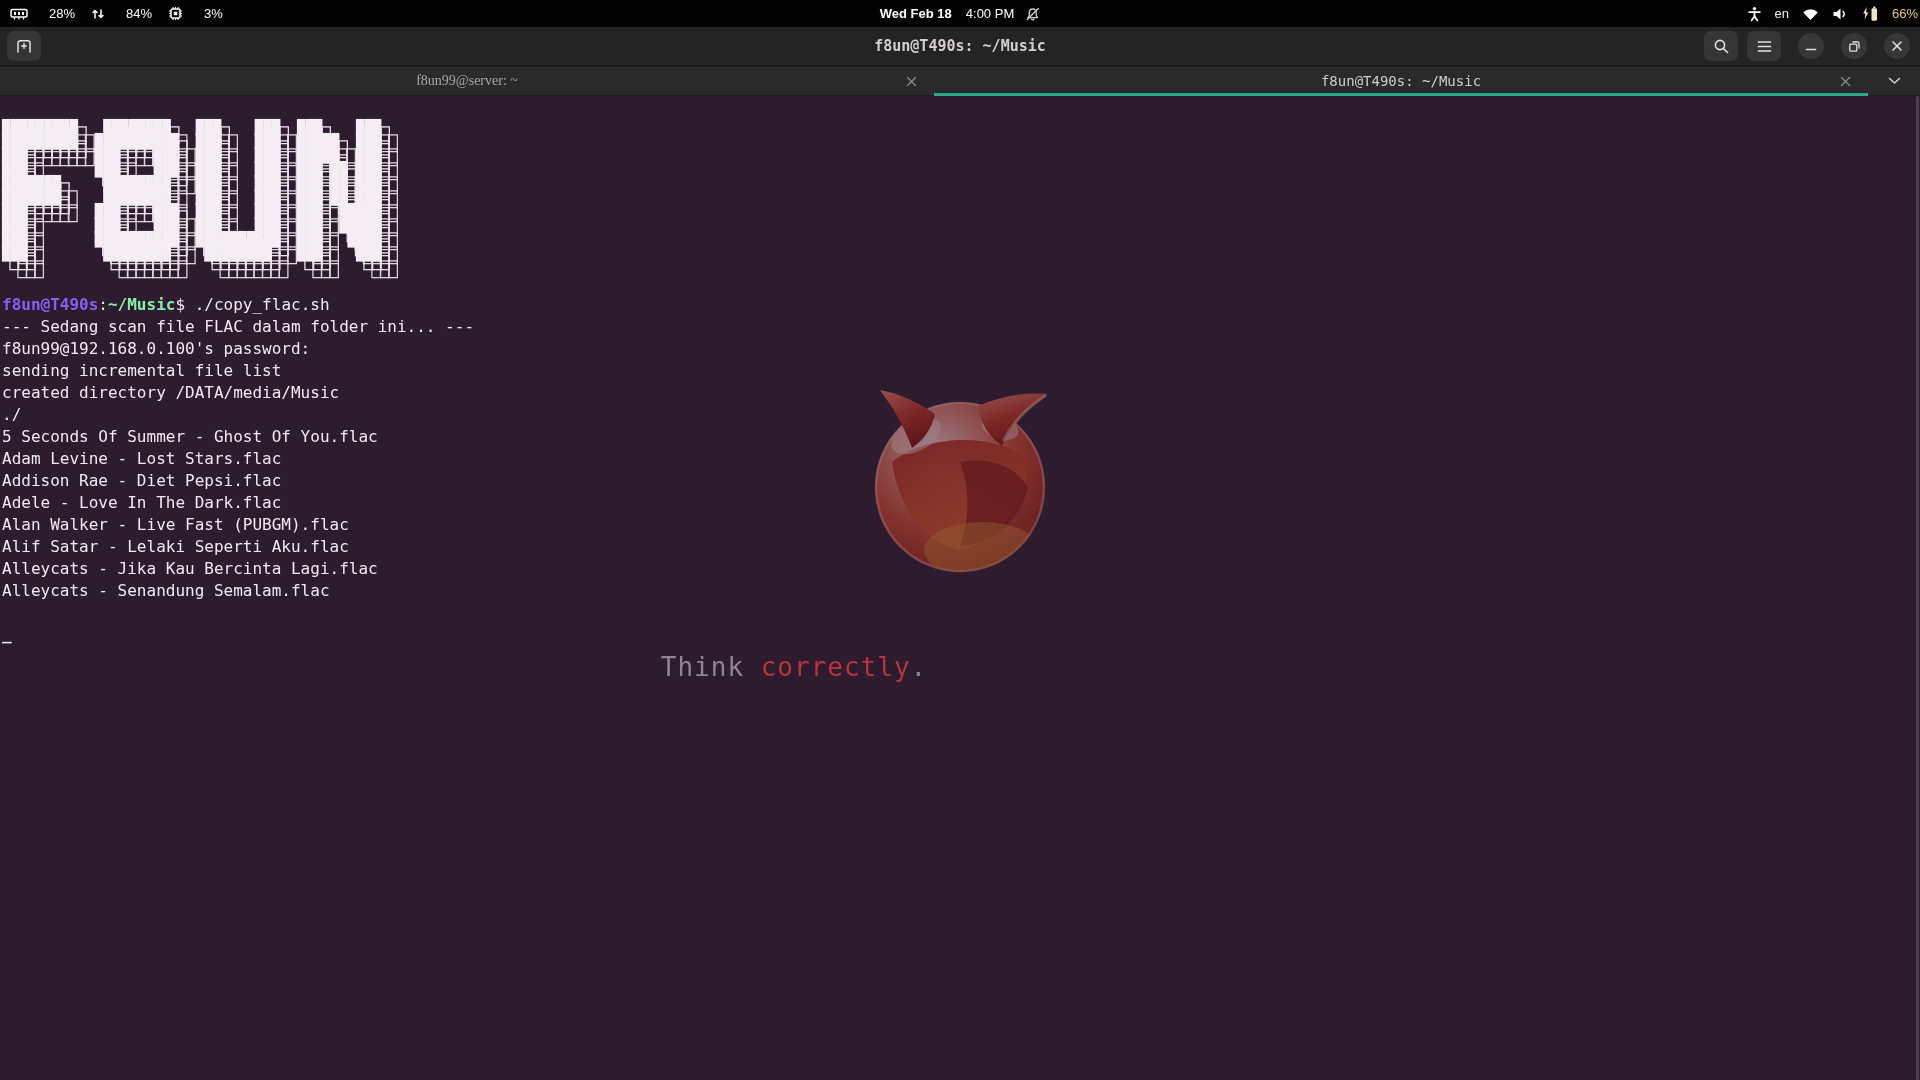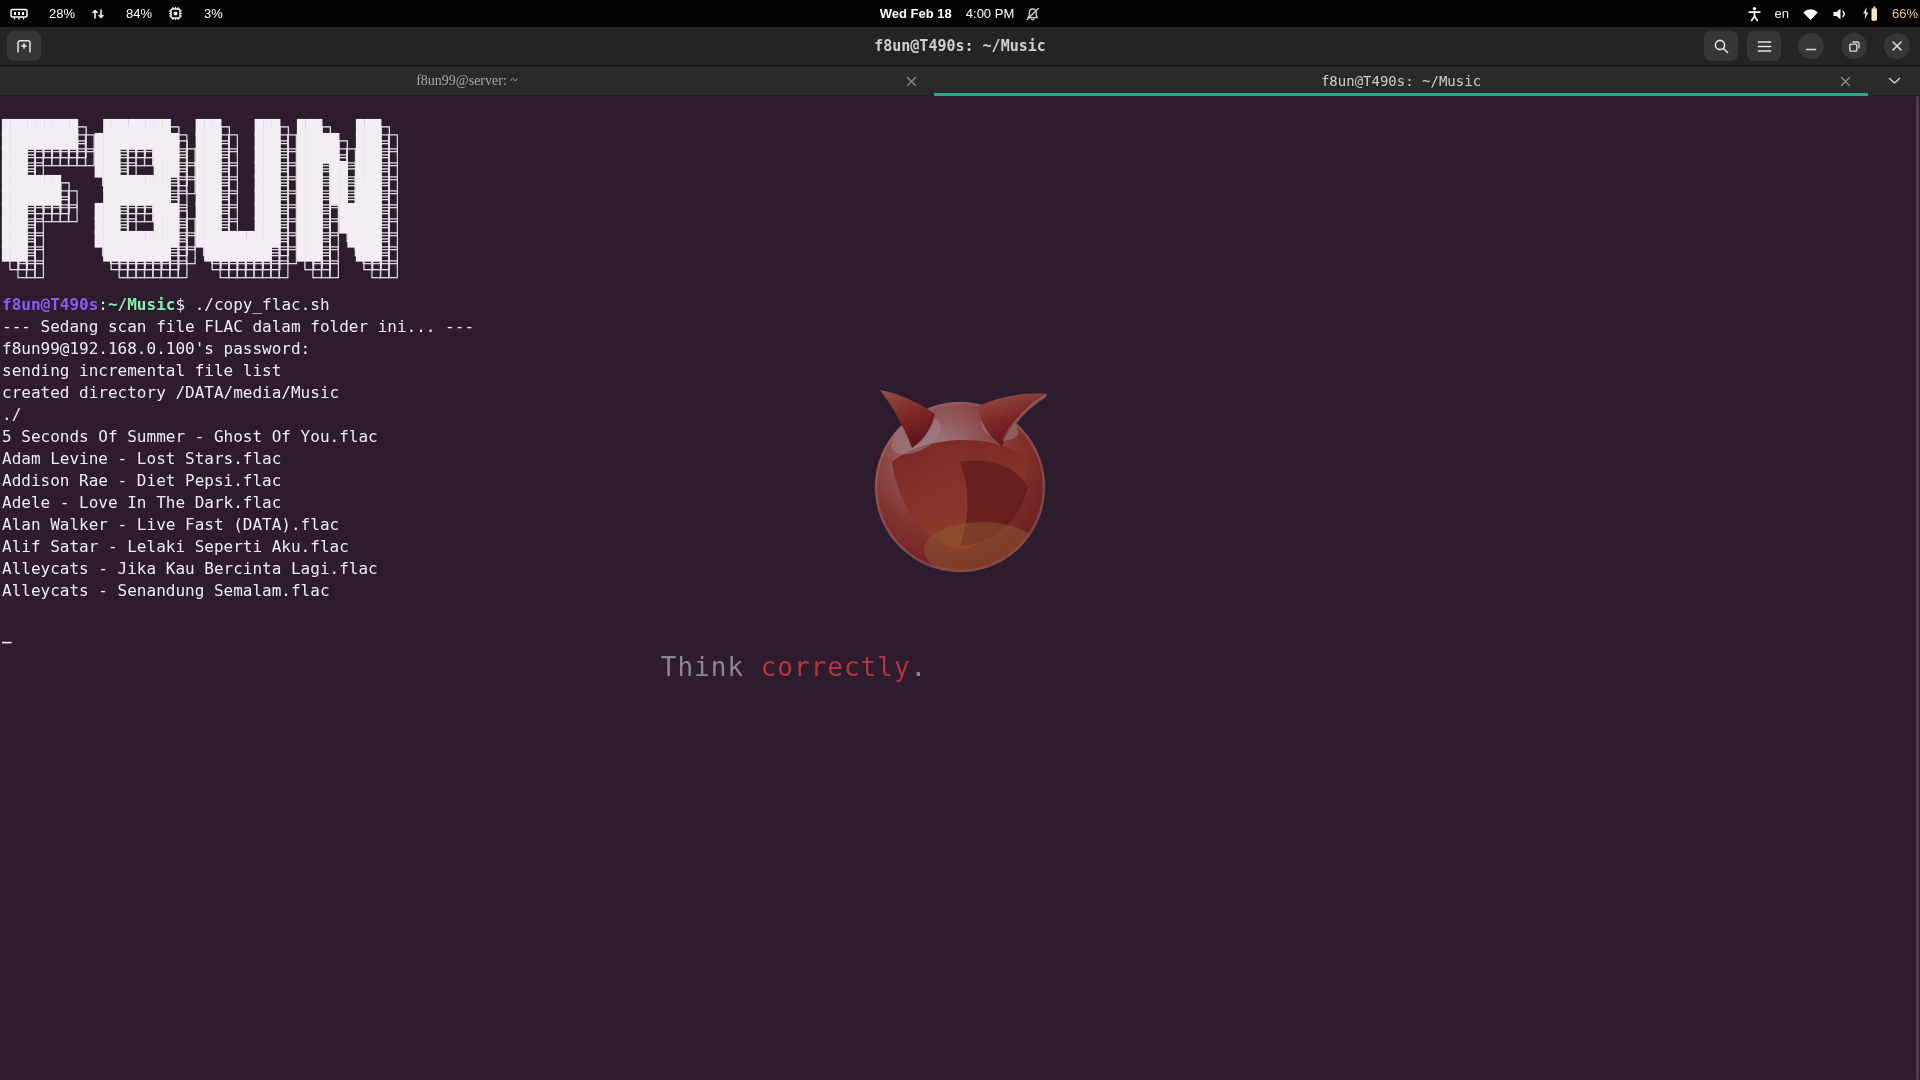--- a/index.html
+++ b/index.html
@@ -303,21 +303,21 @@
     <div>
         <div class="term-line">--- Sedang scan file FLAC dalam folder ini... ---</div>
         <div class="term-line">f8un99@192.168.0.100's password:</div>
         <div class="term-line">sending incremental file list</div>
         <div class="term-line">created directory /DATA/media/Music</div>
         <div class="term-line">./</div>
         <div class="term-line">5 Seconds Of Summer - Ghost Of You.flac</div>
         <div class="term-line">Adam Levine - Lost Stars.flac</div>
         <div class="term-line">Addison Rae - Diet Pepsi.flac</div>
         <div class="term-line">Adele - Love In The Dark.flac</div>
-        <div class="term-line">Alan Walker - Live Fast (DATA).flac</div>
+        <div class="term-line">Alan Walker - Live Fast (PUBGM).flac</div>
         <div class="term-line">Alif Satar - Lelaki Seperti Aku.flac</div>
         <div class="term-line">Alleycats - Jika Kau Bercinta Lagi.flac</div>
         <div class="term-line">Alleycats - Senandung Semalam.flac</div>
         <div class="term-line"></div>
       </div>
 
     <div class="term-line cursor-line"><span class="term-cursor">_</span></div>
   </div>
 
   <div class="scrollbar"></div>

